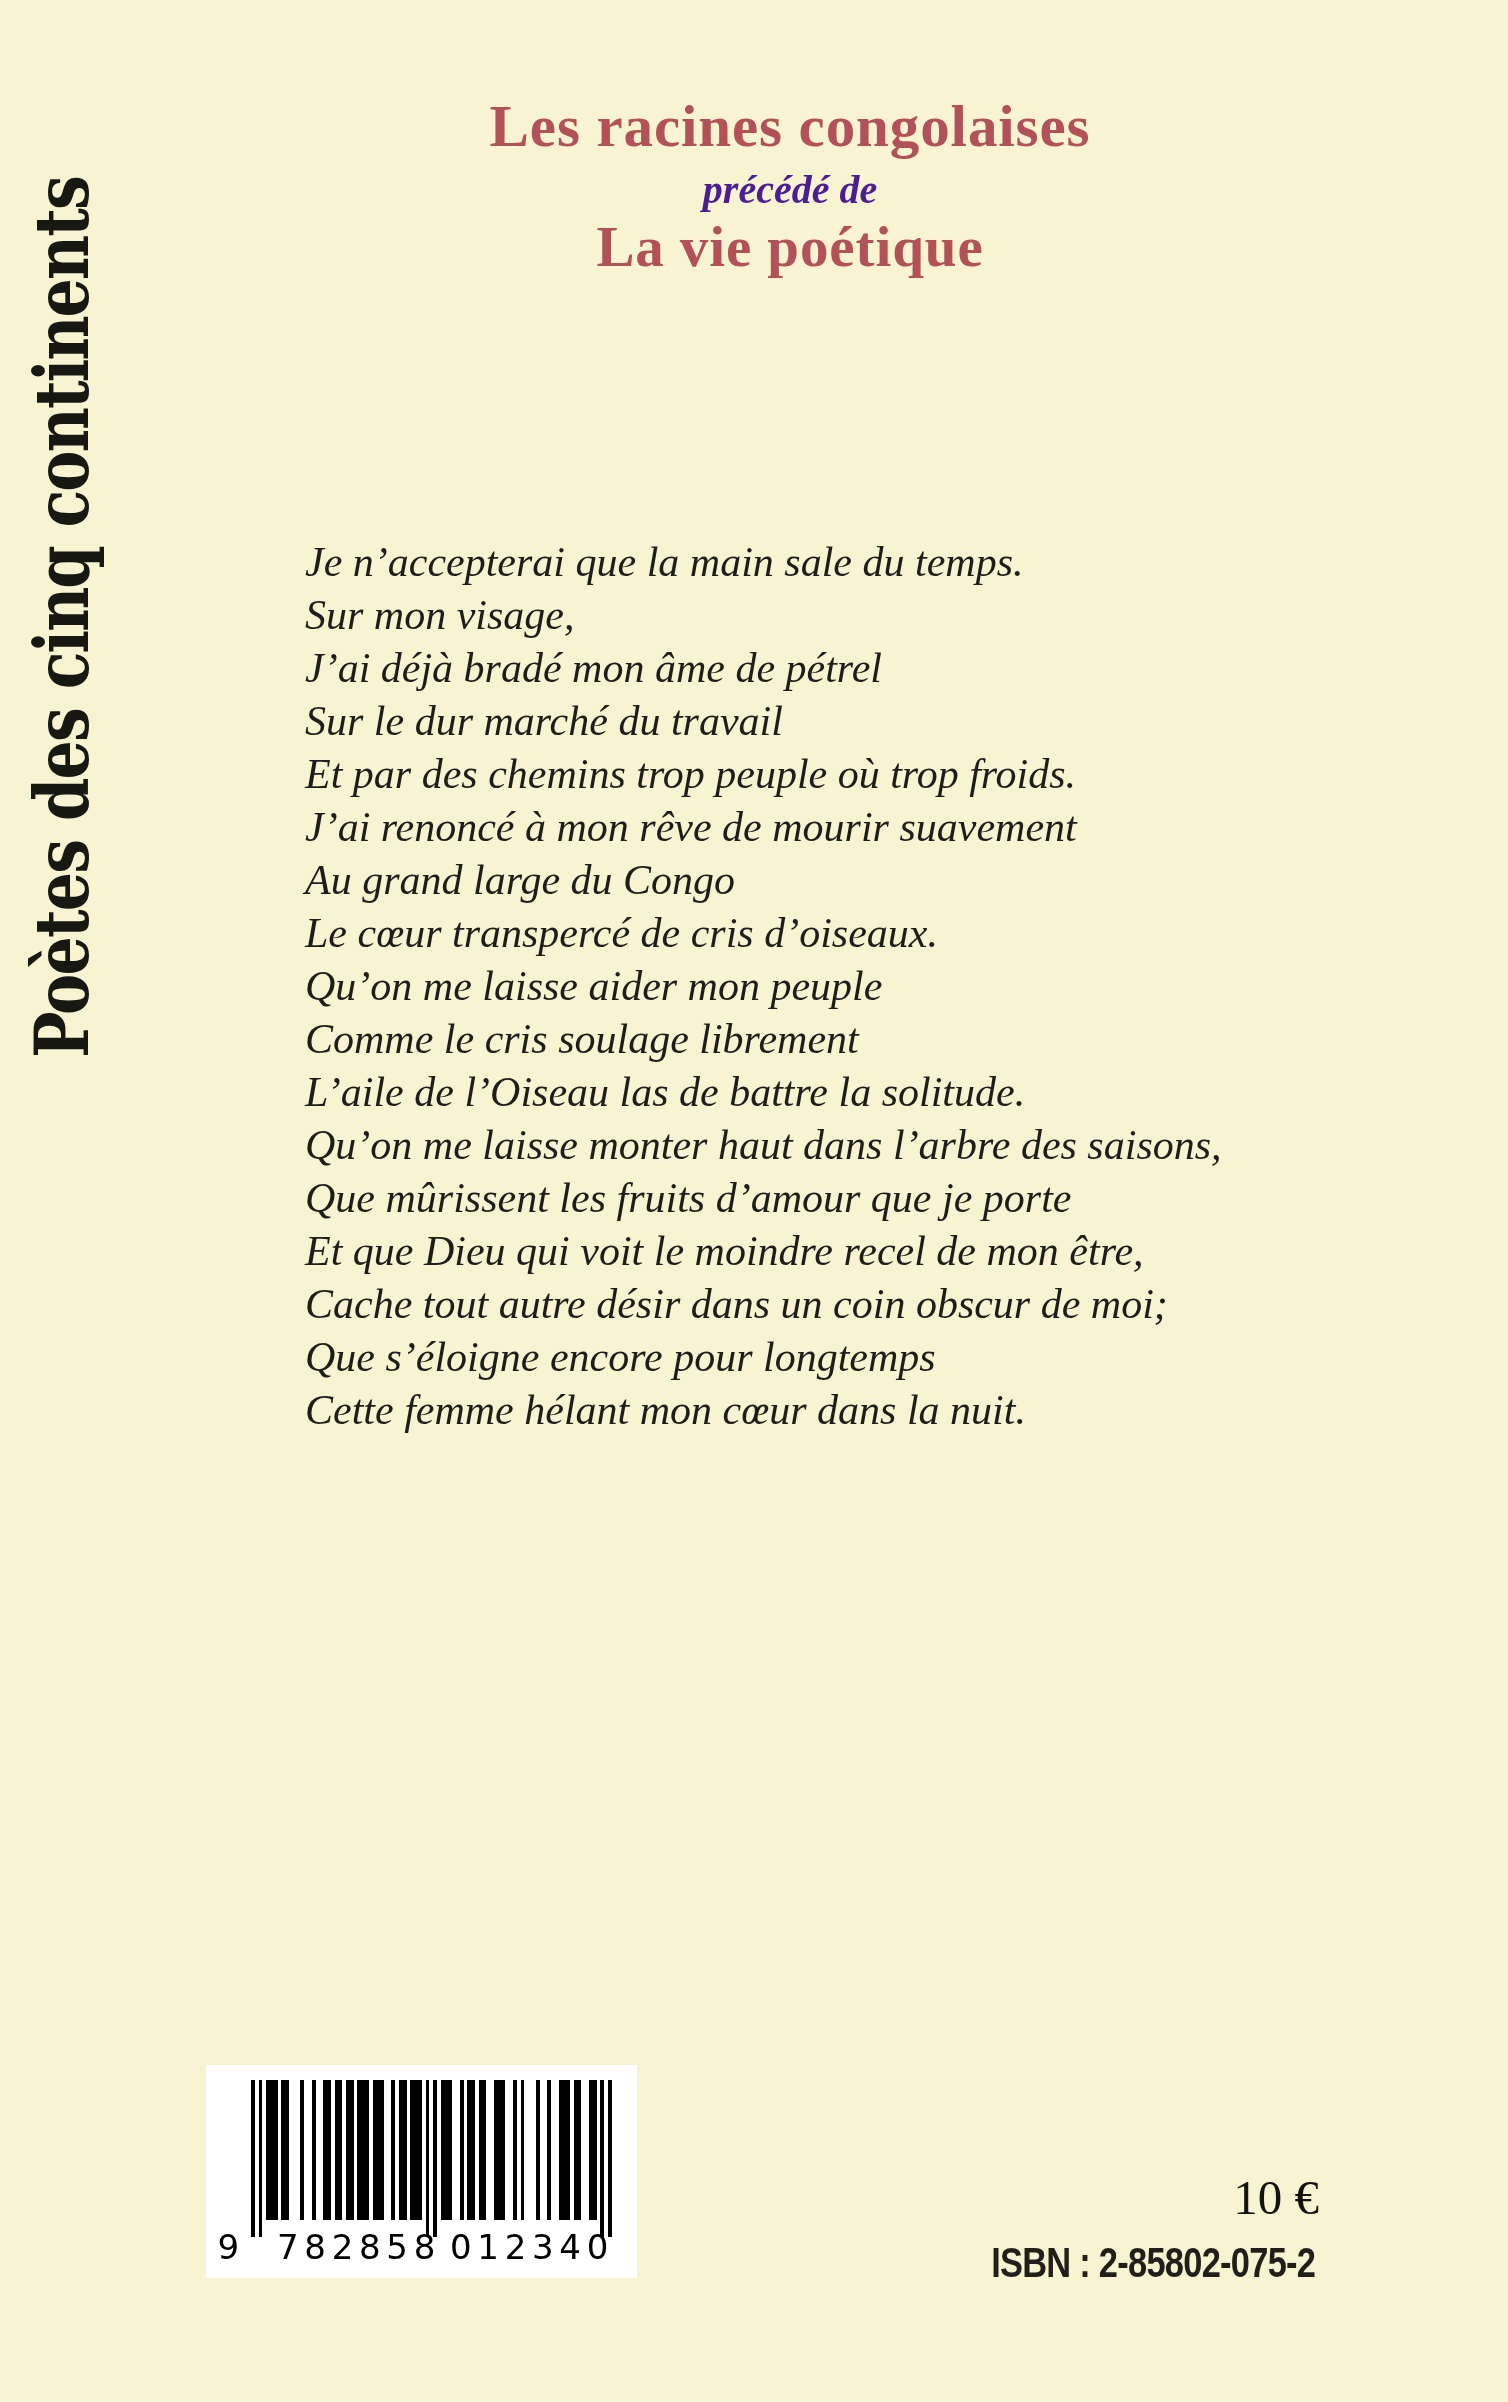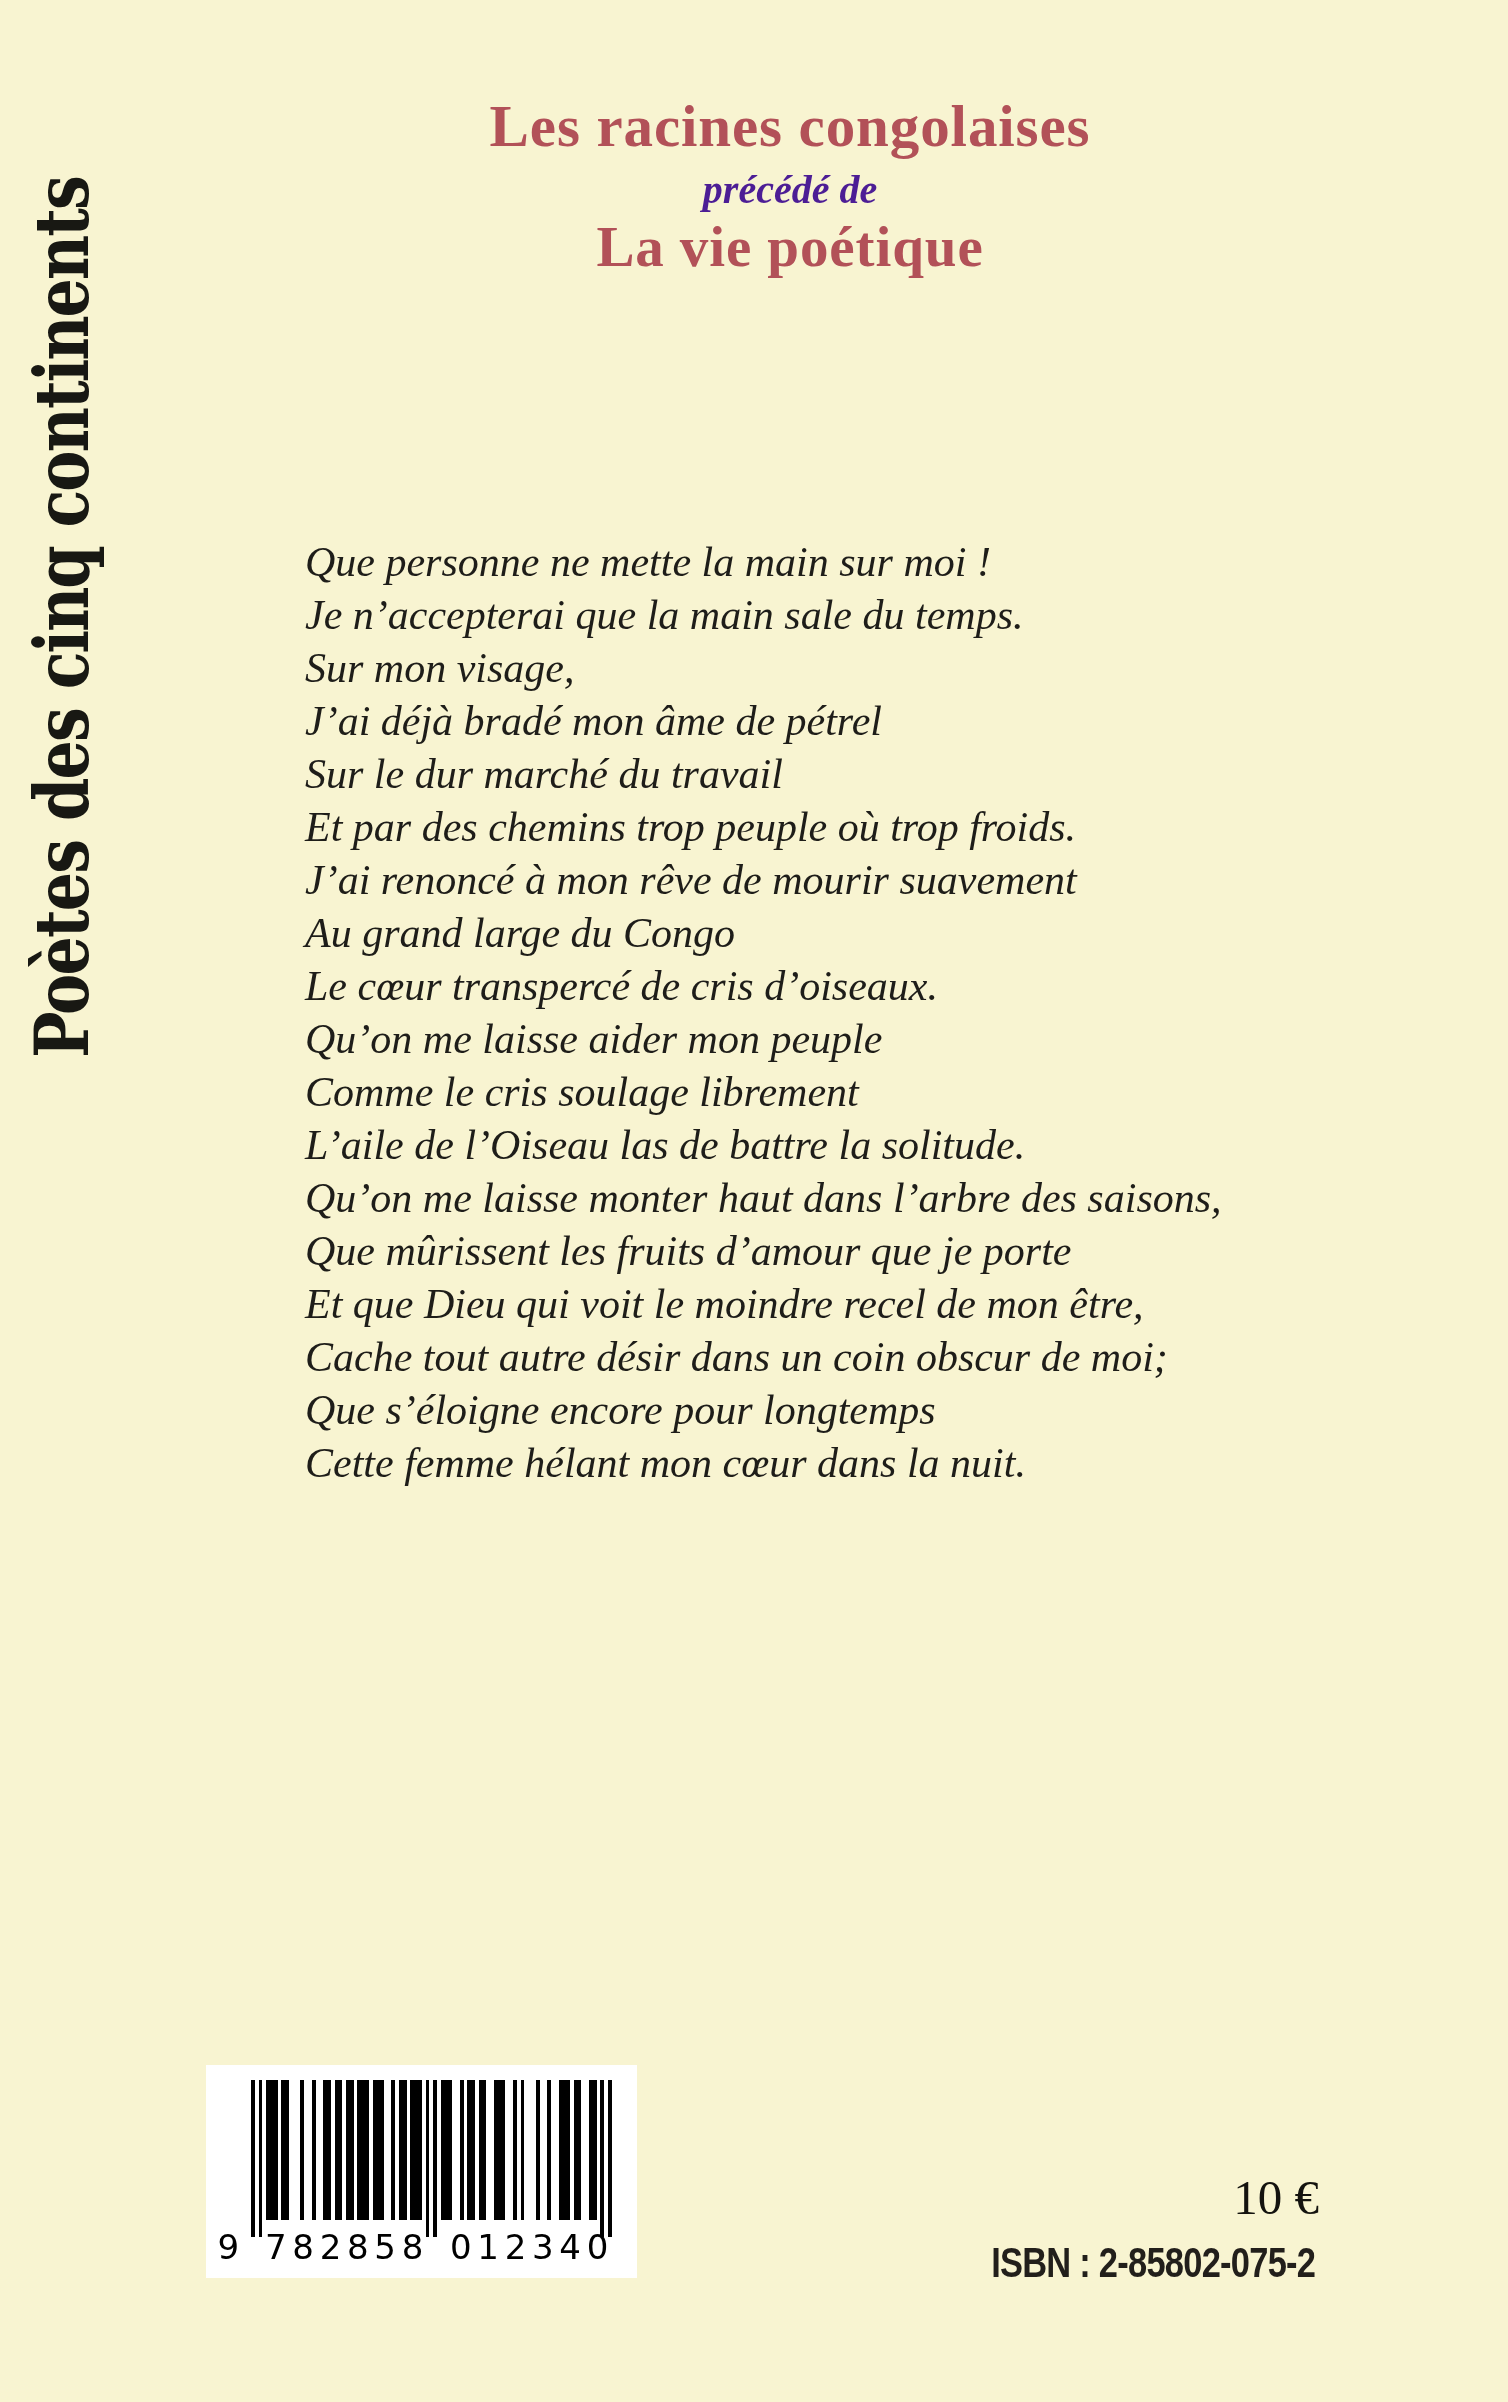--- a/index.html
+++ b/index.html
@@ -85,21 +85,21 @@
   .bc-mod.guard { height: 157px; }
   .bc-digits {
     position: absolute;
     left: 0; bottom: 5.7px; right: 0;
     height: 42px;
     font-family: "DejaVu Sans", sans-serif;
     font-size: 34px;
     color: #000;
   }
   .bc-d1 { position: absolute; left: 11.4px; bottom: 5.7px; }
-  .bc-d2 { position: absolute; left: 59px;  width: 176px; bottom: 5.7px; text-align: left; letter-spacing: 5.7px; }
+  .bc-d2 { position: absolute; left: 59px;  width: 176px; bottom: 5.7px; text-align: right; letter-spacing: 5.7px; }
   .bc-d3 { position: absolute; left: 238px; width: 176px; bottom: 5.7px; text-align: center; letter-spacing: 5.7px; }
   
   .price {
     position: absolute;
     right: 189px; top: 2169px;
     font-size: 49px;
     color: #14130f;
   }
   .isbn {
     position: absolute;
@@ -119,21 +119,20 @@
 
 <div class="spine">Poètes des cinq continents</div>
 
 <div class="titleblock">
   <div class="main-title">Les racines congolaises</div>
   <div class="precede">précédé de</div>
   <div class="sub-title">La vie poétique</div>
 </div>
 
 <div class="poem">
-  <div>Que personne ne mette la main sur moi !</div>
   <div>Je n’accepterai que la main sale du temps.</div>
   <div>Sur mon visage,</div>
   <div>J’ai déjà bradé mon âme de pétrel</div>
   <div>Sur le dur marché du travail</div>
   <div>Et par des chemins trop peuple où trop froids.</div>
   <div>J’ai renoncé à mon rêve de mourir suavement</div>
   <div>Au grand large du Congo</div>
   <div>Le cœur transpercé de cris d’oiseaux.</div>
   <div>Qu’on me laisse aider mon peuple</div>
   <div>Comme le cris soulage librement</div>

